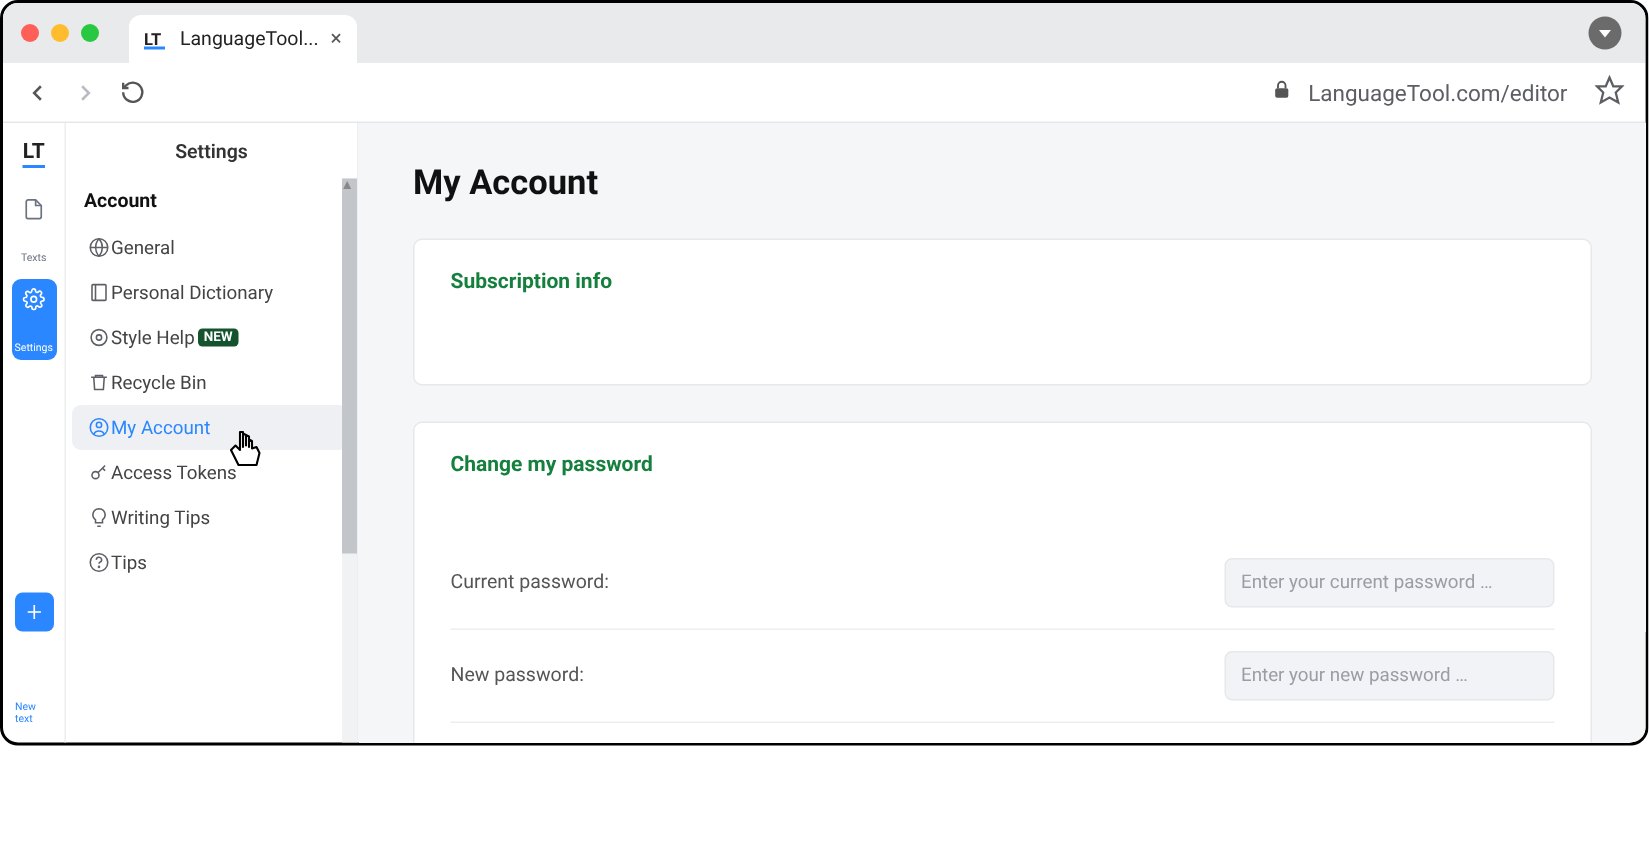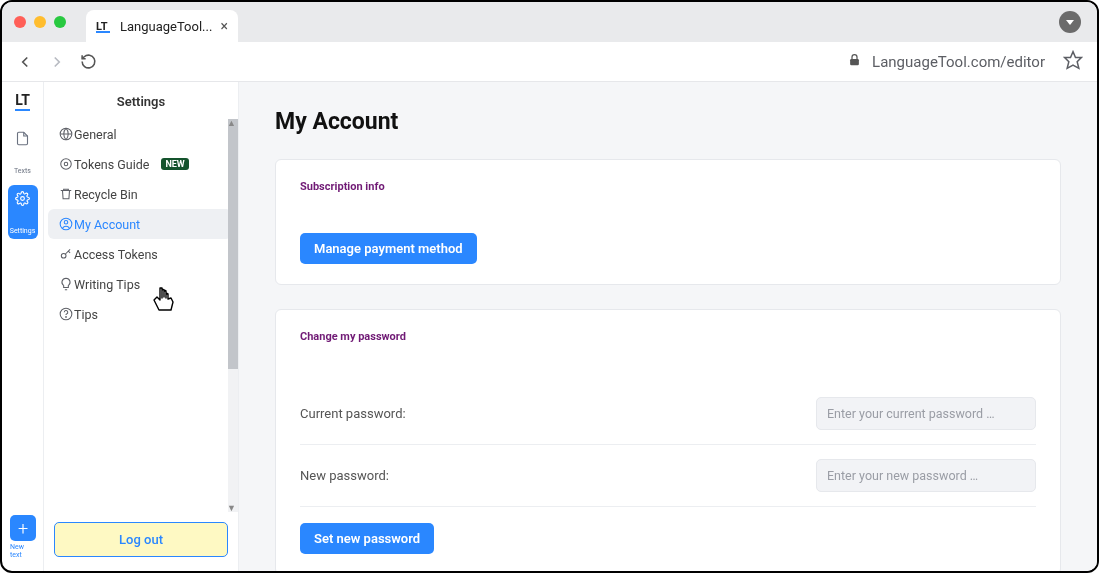--- a/index.html
+++ b/index.html
@@ -1,18 +1,18 @@
 <!DOCTYPE html>
 <html><head>
 <meta charset="utf-8">
 <style>
   * { box-sizing: border-box; margin: 0; padding: 0; font-family: -apple-system, BlinkMacSystemFont, "Segoe UI", Roboto, sans-serif; }
   body { background: #fff; width: 1099px; height: 573px; overflow: hidden; position: relative; }
   
-  .window { width: 1099px; height: 573px; border: 2px solid #000; border-radius: 12px; overflow: hidden; background: #fff; position: relative; }
+  .window { width: 1099px; height: 497px; border: 2px solid #000; border-radius: 12px; overflow: hidden; background: #fff; position: relative; }
   
   .tabbar { height: 40px; background: #e9eaec; display: flex; align-items: center; padding: 0 12px; position: relative; }
   .traffic { display: flex; gap: 8px; margin-right: 20px; }
   .dot { width: 12px; height: 12px; border-radius: 50%; }
   .dot.red { background: #ff5f57; }
   .dot.yellow { background: #ffbd2e; }
   .dot.green { background: #28c940; }
   .tab { background: #fff; height: 32px; display: flex; align-items: center; padding: 0 10px; border-radius: 8px 8px 0 0; gap: 8px; font-size: 13px; color: #222; margin-top: 8px; }
   .tab-favicon { width: 16px; height: 16px; color: #0a66c2; display:flex; align-items:center; justify-content:center; }
   .tab-close { color: #555; font-size: 14px; }
@@ -31,45 +31,45 @@
   .rail { width: 42px; border-right: 1px solid #eceef1; display:flex; flex-direction:column; align-items:center; padding-top: 8px; gap: 6px; }
   .rail-logo { font-size: 14px; font-weight: 700; color:#222; border-bottom: 2px solid #2a87ff; display:inline-block; padding-bottom:1px; }
   .rail-item { width: 30px; display:flex; flex-direction:column; align-items:center; gap:20px; padding: 4px 0; font-size: 7px; color:#6b7280; }
   .rail-item.active { background:#2a87ff; border-radius:6px; color:#fff; }
   .rail-item.active .rail-label { color:#fff; }
   .rail-icon { width: 18px; height: 18px; display:flex; align-items:center; justify-content:center; }
   .rail-label { font-size: 7px; color:#6b7280; }
   
   .new-text-btn { position:absolute; left:8px; bottom:12px; width:26px; display:flex; flex-direction:column; align-items:center; gap:2px; }
   .new-text-box { width:26px; height:26px; background:#2a87ff; border-radius:5px; display:flex; align-items:center; justify-content:center; color:#fff; font-size:18px; font-weight:300; }
-  .new-text-lbl { font-size:7px; color:#2a87ff; }
+  .new-text-lbl { font-size:7px; color:#2a87ff;margin-top:44px; }
   
   .settings-col { width: 195px; border-right: 1px solid #eceef1; display:flex; flex-direction:column; position:relative; }
   .settings-title { text-align:center; font-weight:600; font-size:13px; color:#333; padding: 12px 0 10px; }
   .settings-scroll { position:relative; flex:1; }
   .scrollbar-track { position:absolute; right:0; top:0; bottom:0; width:10px; background:#f1f2f4; }
   .scrollbar-thumb { position:absolute; right:0; top:0; width:10px; height:250px; background:#c2c5ca; }
   .scroll-arrow-up { position:absolute; right:2px; top:-1px; font-size:9px; color:#888; }
   .scroll-arrow-down { position:absolute; right:2px; bottom:-1px; font-size:9px; color:#888; }
   
   .sec-head { font-weight:700; font-size:13px; color:#111; padding: 8px 12px; }
   .side-list { padding: 0 6px 0 4px; }
   .side-item { display:flex; align-items:center; padding: 7px 10px; font-size:12.5px; color:#444; border-radius:6px; cursor:pointer; }
   .side-item .icon { width:16px; height:16px; display:flex; align-items:center; justify-content:center; color:#5e6067; }
   .side-item.selected { background:#eef0f3; color:#2a87ff; }
   .side-item.selected .icon { color:#2a87ff; }
-  .badge { background:#14532d; color:#fff; font-size:9px; font-weight:700; padding:1px 4px; border-radius:3px; margin-left:12px; }
+  .badge { background:#14532d; color:#fff; font-size:9px; font-weight:700; padding:1px 4px; border-radius:3px; margin-left:2px; }
   
   .logout-wrap { padding: 10px 10px 14px; }
   .logout-btn { width:100%; border:1px solid #2a87ff; color:#2a87ff; background:#fef9c3; border-radius:5px; padding:9px 0; font-size:13px; font-weight:500; }
   
   .main { flex:1; background:#f5f6f8; padding: 26px 36px; overflow:auto; }
   .page-title { font-size:23px; font-weight:700; color:#111; margin-bottom: 24px; }
   .card { background:#fff; border:1px solid #e6e8ec; border-radius:6px; padding: 20px 24px; margin-bottom: 24px; }
-  .card-title { font-size:11px; font-weight:700; color:#701a75; margin-bottom: 40px; }
+  .card-title { font-size:14px; font-weight:700; color:#15803d; margin-bottom: 40px; }
   .btn-primary { background:#2a87ff; color:#fff; border:none; border-radius:5px; padding: 8px 14px; font-size:13px; font-weight:600; cursor:pointer; }
   
   .field-row { display:flex; align-items:center; justify-content:space-between; padding: 14px 0; border-bottom:1px solid #eceef1; }
   .field-row:first-of-type { padding-top: 4px; }
   .field-label { font-size:13px; color:#555; }
   .field-input { width:220px; background:#f2f3f6; border:1px solid #e6e8ec; border-radius:5px; padding:8px 10px; font-size:12.5px; color:#888;margin-left:12px; }
   .field-input::placeholder { color:#9a9da5; }
   .card .btn-primary.set { margin-top: 16px; }
   .card.pwd .card-title { }
   
@@ -166,38 +166,48 @@
     </div>
 
     <div class="settings-col">
       <div class="settings-title">Settings</div>
       <div class="settings-scroll">
         <div class="scrollbar-track"></div>
         <div class="scrollbar-thumb"></div>
         <div class="scroll-arrow-up">▲</div>
         <div class="scroll-arrow-down">▼</div>
 
+        <div class="sec-head">Account</div>
         <div class="side-list">
           <div class="side-item">
             <span class="icon">
                 <svg width="14" height="14" viewBox="0 0 24 24" fill="none" stroke="currentColor" stroke-width="1.8">
                   <circle cx="12" cy="12" r="10"></circle>
                   <path d="M2 12h20M12 2a15 15 0 0 1 0 20M12 2a15 15 0 0 0 0 20"></path>
                 </svg>
               </span>
             <span>General</span>
           </div>
           <div class="side-item">
             <span class="icon">
                 <svg width="14" height="14" viewBox="0 0 24 24" fill="none" stroke="currentColor" stroke-width="1.8">
+                  <rect x="4" y="3" width="16" height="18" rx="1"></rect>
+                  <path d="M8 3v18"></path>
+                </svg>
+              </span>
+            <span>Personal Dictionary</span>
+          </div>
+          <div class="side-item">
+            <span class="icon">
+                <svg width="14" height="14" viewBox="0 0 24 24" fill="none" stroke="currentColor" stroke-width="1.8">
                   <circle cx="12" cy="12" r="9"></circle>
                   <circle cx="12" cy="12" r="3"></circle>
                 </svg>
               </span>
-            <span>Tokens Guide</span>
+            <span>Style Help</span>
             <span class="badge">NEW</span>
           </div>
           <div class="side-item">
             <span class="icon">
                 <svg width="14" height="14" viewBox="0 0 24 24" fill="none" stroke="currentColor" stroke-width="1.8">
                   <path d="M3 6h18M8 6V4h8v2M6 6l1 14h10l1-14"></path>
                 </svg>
               </span>
             <span>Recycle Bin</span>
           </div>
@@ -243,21 +253,20 @@
       <div class="logout-wrap">
         <button class="logout-btn">Log out</button>
       </div>
     </div>
 
     <div class="main">
       <h1 class="page-title">My Account</h1>
 
       <div class="card">
         <div class="card-title">Subscription info</div>
-        <button class="btn-primary">Manage payment method</button>
       </div>
 
       <div class="card pwd">
         <div class="card-title">Change my password</div>
         <div class="field-row">
           <span class="field-label">Current password:</span>
           <input class="field-input" type="password" placeholder="Enter your current password …" style="">
         </div>
         <div class="field-row">
           <span class="field-label">New password:</span>

